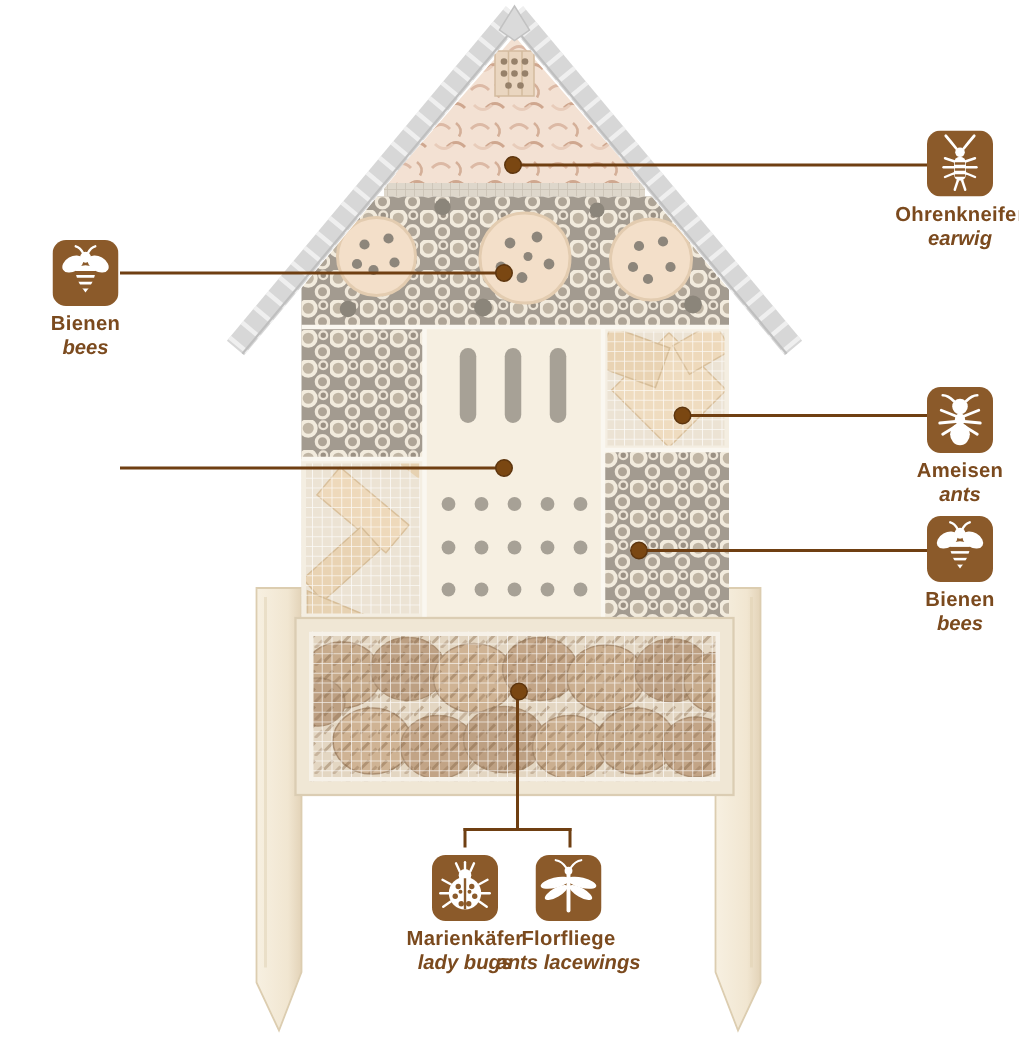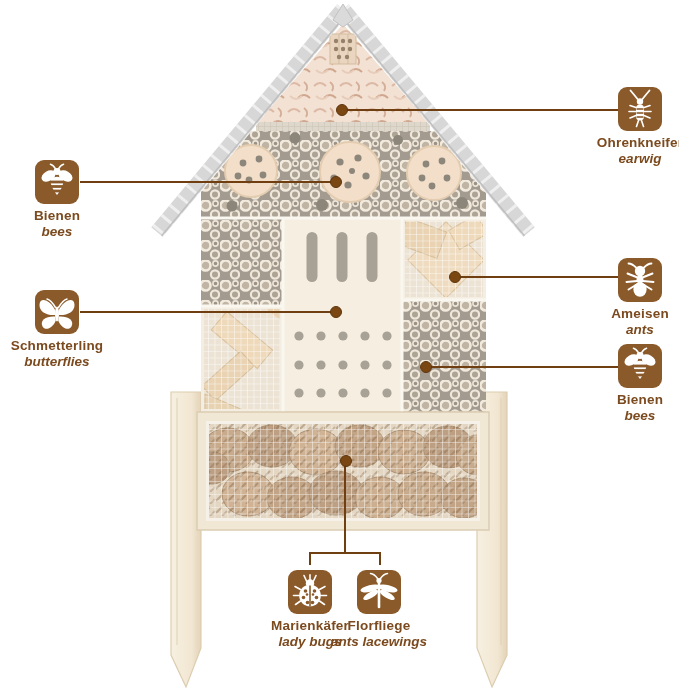--- a/index.html
+++ b/index.html
@@ -308,36 +308,20 @@
             <path d="M15,22 H29"></path>
             <path d="M16,26.5 H28"></path>
             <path d="M17.8,31 H26.2"></path>
           </g>
       </svg>
     </div>
     <div class="de">Bienen</div>
     <div class="en">bees</div>
   </div>
 
-  <div class="callout" style="left:2px;top:290px;">
-    <div class="icon-box">
-      <svg width="44" height="44" viewBox="0 0 44 44">
-        <rect width="44" height="44" rx="9" fill="#8b5a2a"></rect>
-        <g id="bwingL">
-          <path d="M20.5,21 C16,10 5,6 4.5,14.5 C4,22 12,25.5 20,25 Z" fill="#ffffff"></path>
-          <path d="M20,26.5 C11,26 4.5,30 7.5,36.5 C10.5,41.5 18,38 20.8,30.5 Z" fill="#ffffff"></path>
-          <path d="M20.5,17.5 Q16,10 12,9" stroke="#ffffff" stroke-width="1.5" fill="none" stroke-linecap="round"></path>
-        </g>
-        <use href="#bwingL" transform="matrix(-1,0,0,1,44,0)"></use>
-        <ellipse cx="22" cy="24" rx="2" ry="7.5" fill="#ffffff"></ellipse>
-      </svg>
-    </div>
-    <div class="de">Schmetterling</div>
-    <div class="en">butterflies</div>
-  </div>
 
   <div class="callout" style="left:585px;top:258px;">
     <div class="icon-box">
       <svg width="44" height="44" viewBox="0 0 44 44">
         <rect width="44" height="44" rx="9" fill="#8b5a2a"></rect>
         <g stroke="#ffffff" stroke-width="1.8" fill="none" stroke-linecap="round">
           <path d="M18,9.5 Q14,5.5 10.5,5.5"></path>
             <path d="M26,9.5 Q30,5.5 33.5,5.5"></path>
         </g>
         <circle cx="22" cy="13" r="5.2" fill="#ffffff"></circle>

